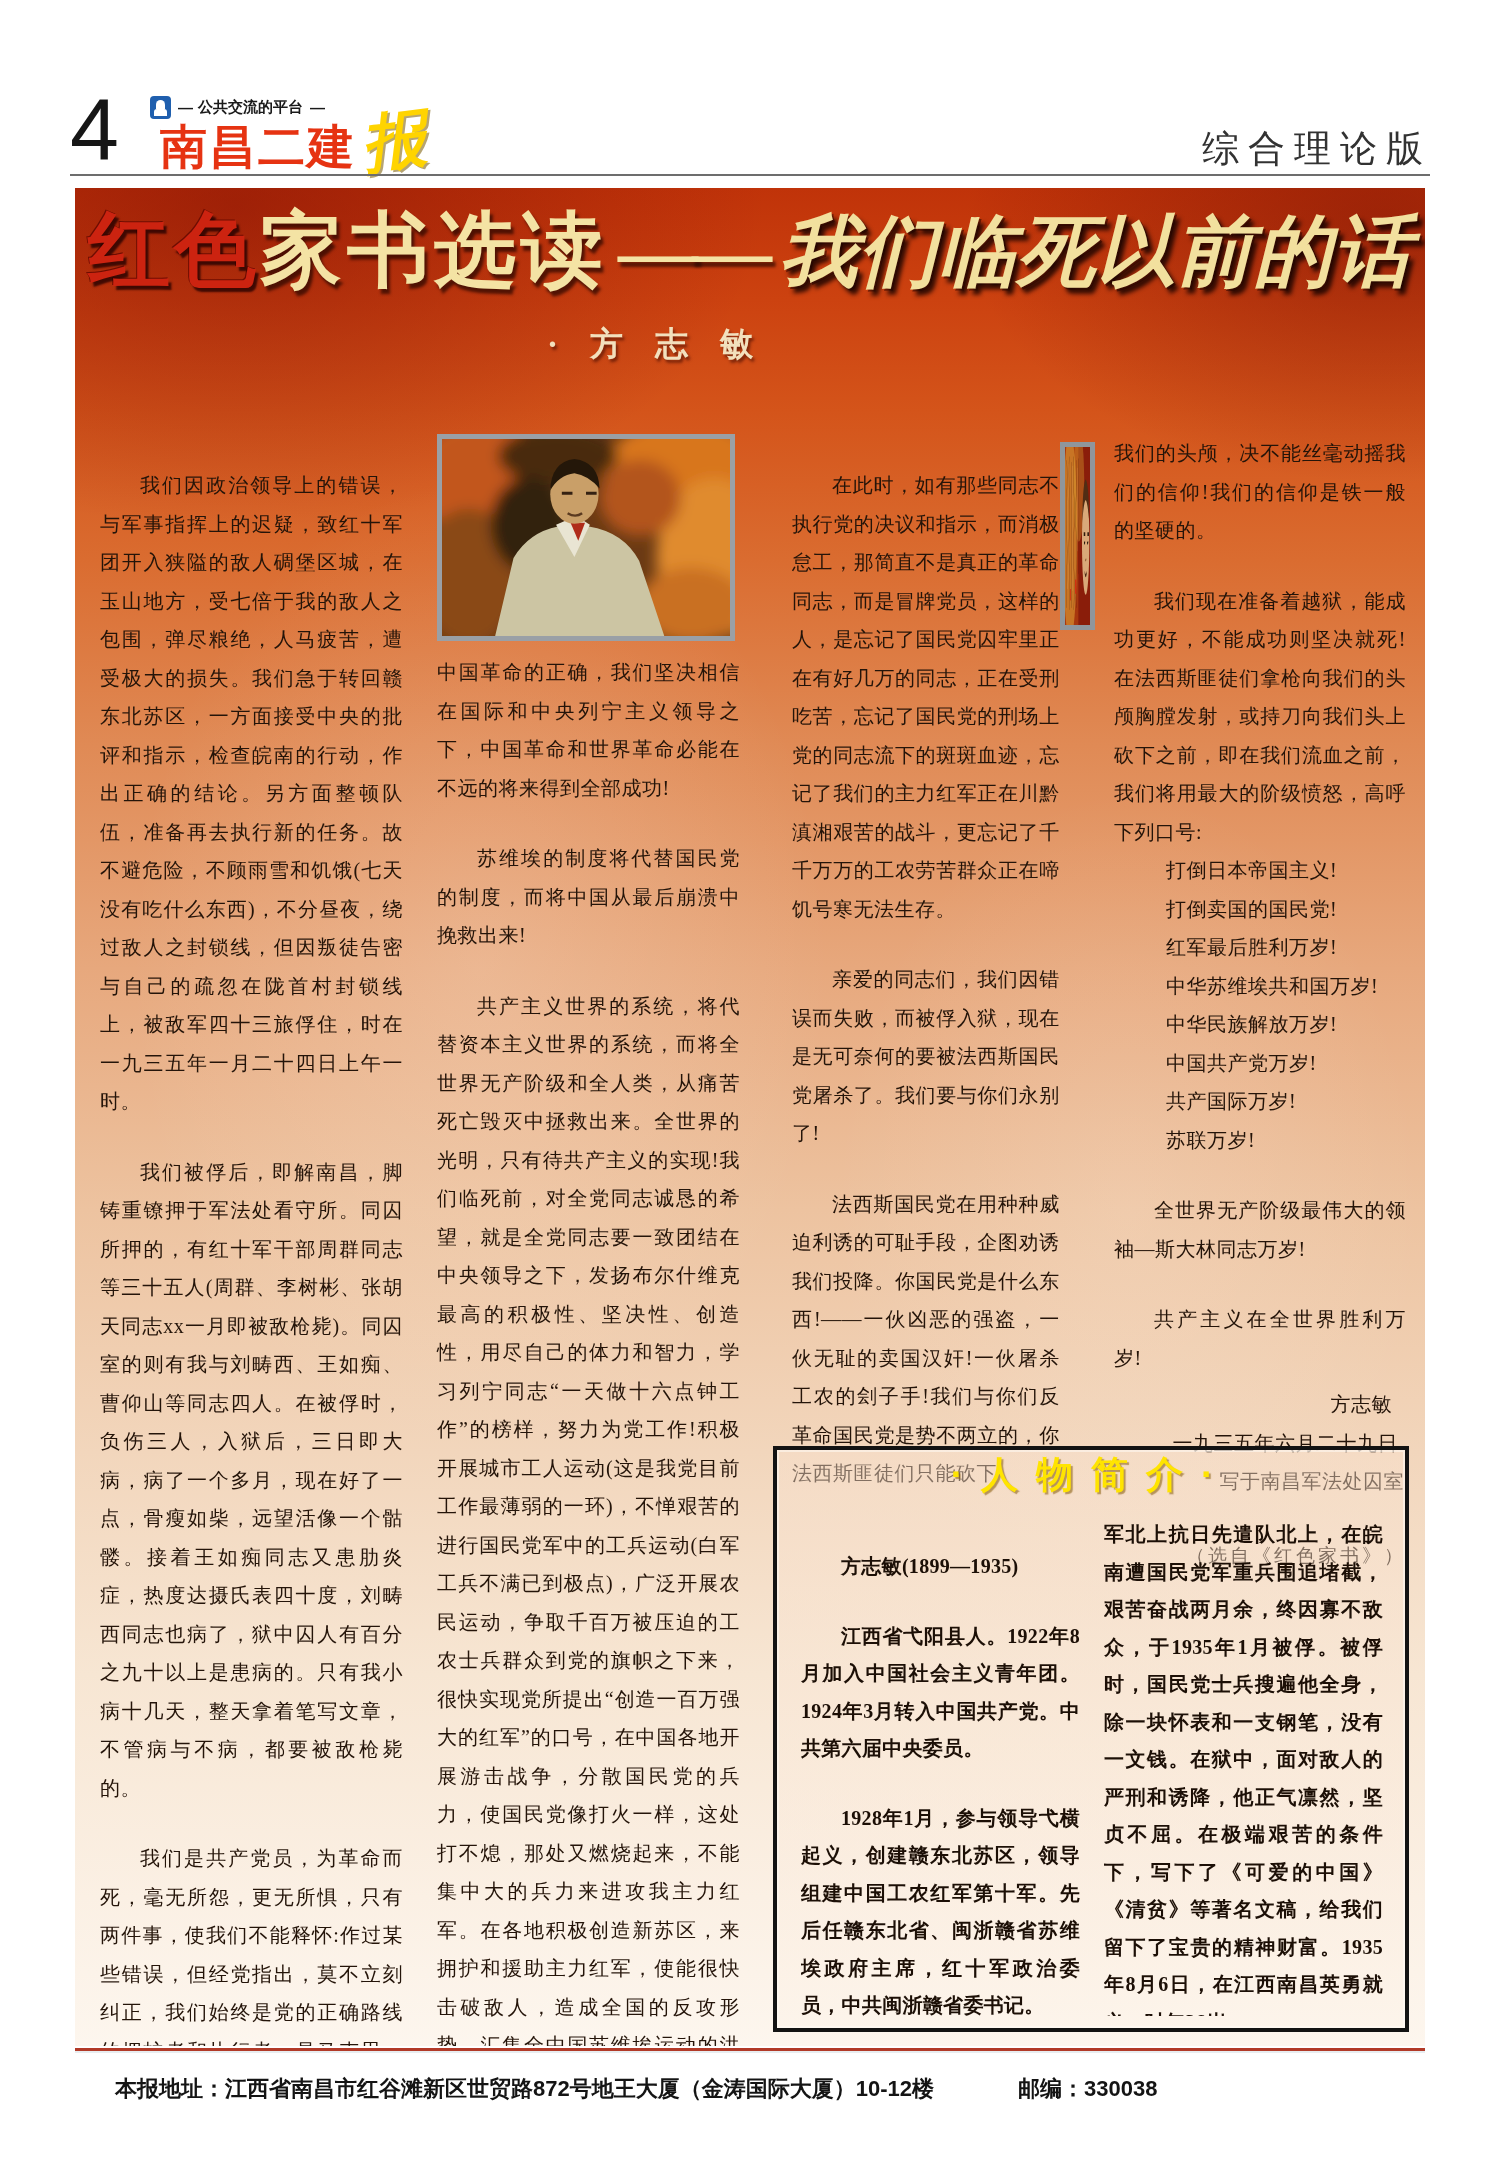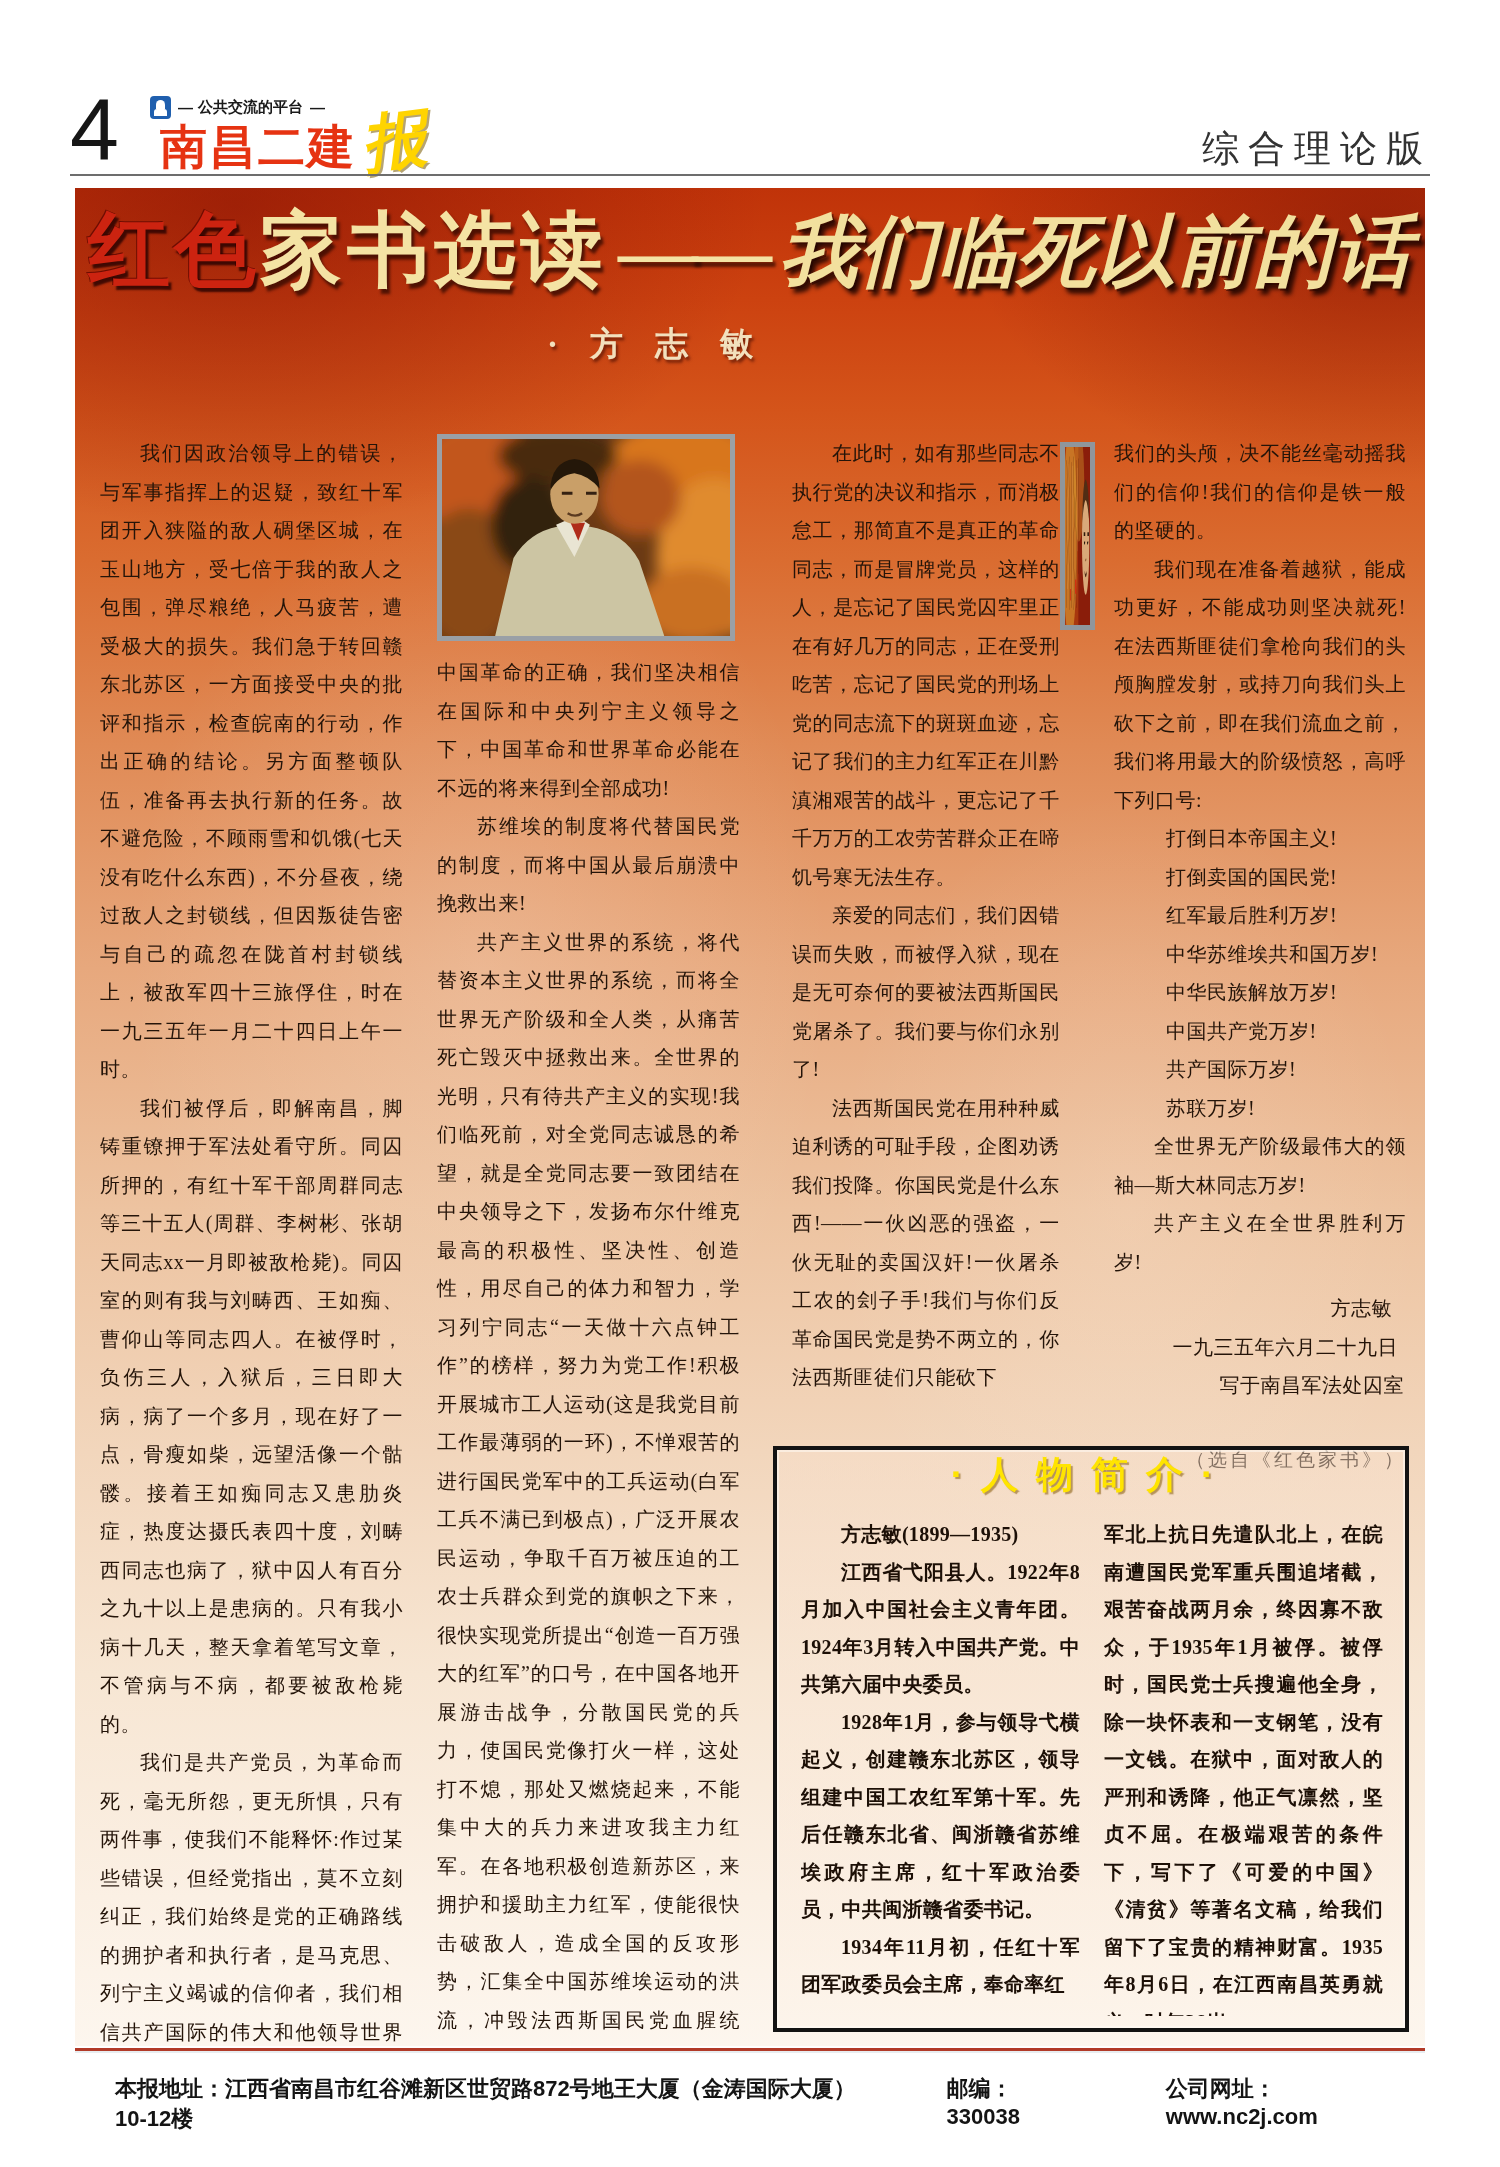--- a/index.html
+++ b/index.html
@@ -52,21 +52,21 @@
 
   
   .col{position:absolute;top:246px;font-size:20px;line-height:38.5px;letter-spacing:.5px;
        text-align:justify;color:#241409;}
   .col1{left:25px;width:303px;}
   .col2{left:362px;width:303px;}
   .col3{left:717px;width:303px;height:1196px;display:flex;}
   .col3 .coltext{flex:1 1 auto;overflow:hidden;}
   .col4{left:1039px;width:292px;}
   .para{margin:0;text-align:justify;}
-  .indent{text-indent:2em;}
+  .indent{text-indent:2em;margin-top:32px;}
   .slogan{text-indent:2.6em;text-align:left;}
   .sign{text-align:right;padding-right:14px;margin-top:8px;text-align-last:right;}
   .date{text-align:right;padding-right:8px;text-align-last:right;}
   .place{text-align:left;padding-right:2px;text-align-last:right;font-family:Liberation Serif, serif;}
   .source{text-align:right;margin-top:36px;letter-spacing:3px;font-size:19px;text-align-last:right;}
 
   
   .photo-frame{border:5px solid #9aa0a6;box-sizing:border-box;background:#70421a;margin:0 0 12px 0;}
   .photo1{width:298px;height:207px;}
   .photo2{width:303px;height:188px;margin:8px 0 0 0;border-color:#8f969c;}
@@ -230,16 +230,15 @@
             <p class="para">军北上抗日先遣队北上，在皖南遭国民党军重兵围追堵截，艰苦奋战两月余，终因寡不敌众，于1935年1月被俘。被俘时，国民党士兵搜遍他全身，除一块怀表和一支钢笔，没有一文钱。在狱中，面对敌人的严刑和诱降，他正气凛然，坚贞不屈。在极端艰苦的条件下，写下了《可爱的中国》《清贫》等著名文稿，给我们留下了宝贵的精神财富。1935年8月6日，在江西南昌英勇就义，时年36岁。</p>
           </div>
       </div>
     </div>
   </div>
 
   <div class="footer-rule"></div>
   <div class="footer">
     <span class="f-addr">本报地址：江西省南昌市红谷滩新区世贸路872号地王大厦（金涛国际大厦）10-12楼</span>
     <span class="f-post">邮编：330038</span>
-    <span class="f-web">公司网址：www.nc2j.com</span>
   </div>
 
 </div>
 
 </body></html>

